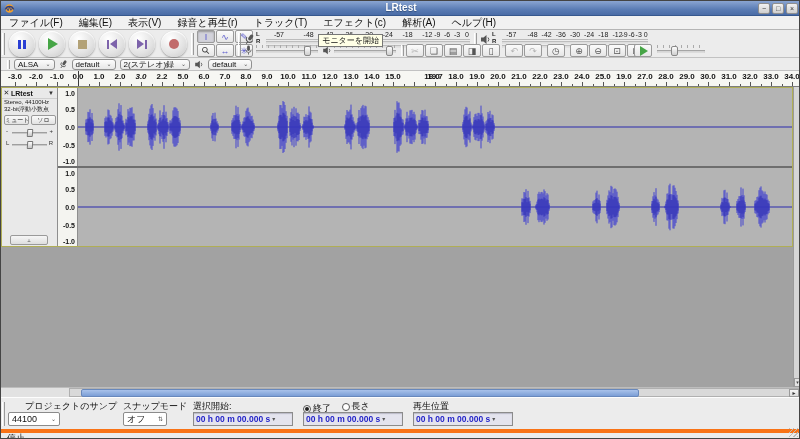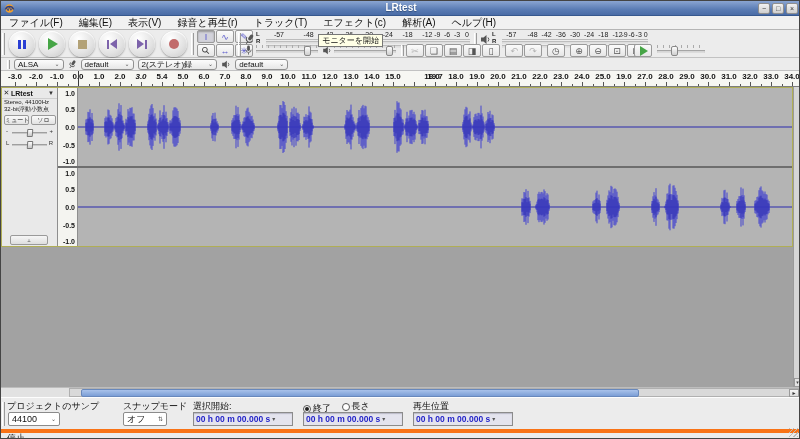--- a/index.html
+++ b/index.html
@@ -49,21 +49,21 @@
   .mbars div{height:3px;margin-bottom:1px;background:#e3e3e3;box-shadow:inset 0 1px 1px #b9b9b9;}
   .mtip{position:absolute;left:33%;top:3px;background:#ffffe6;border:1px solid #777;font-size:8px;padding:0 3px;line-height:11px;color:#111;z-index:5;white-space:nowrap;}
   
   .slider{position:absolute;height:12px;}
   .slider .trk{position:absolute;left:0;right:0;top:6px;height:3px;background:#dcdcdc;box-shadow:inset 0 1px 1px #9f9f9f;}
   .slider .tks{position:absolute;left:0;right:0;top:1px;height:3px;background:repeating-linear-gradient(90deg,#aaa 0 1px,transparent 1px 6px);}
   .slider .th{position:absolute;top:2px;width:7px;height:10px;background:linear-gradient(#fdfdfd,#cfcfcf);border:1px solid #888;border-radius:2px;}
   
   .devbar{position:absolute;left:0;top:57px;width:800px;height:13px;background:#ececec;border-bottom:1px solid #c2c2c2;display:flex;align-items:center;gap:4px;padding-left:6px;}
   .drop{height:11px;border:1px solid #909090;border-radius:3px;background:linear-gradient(#fcfcfc,#e7e7e7);
-    font-size:8px;line-height:9px;padding:0 3px;color:#111;display:flex;align-items:center;gap:16px;white-space:nowrap;}
+    font-size:8px;line-height:9px;padding:0 3px;color:#111;display:flex;align-items:center;gap:7px;white-space:nowrap;}
   .drop b{font-size:6px;color:#555;font-weight:normal;}
   
   .ruler{position:absolute;left:0;top:70px;width:800px;height:16px;background:#f7f7f3;border-bottom:1px solid #7d7d7d;overflow:hidden;}
   .rlab{position:absolute;top:1px;transform:translateX(-50%);font-size:8px;font-weight:bold;color:#111;white-space:nowrap;}
   .rtick{position:absolute;bottom:0;width:1px;height:4px;background:#555;}
   .rtick.minor{height:2px;}
   .cursorline{position:absolute;top:0;bottom:0;width:1px;background:#3a3a3a;}
   
   .trackblock{position:absolute;left:0;top:86px;width:792px;height:160px;border:1px solid #b0ae56;background:#b4b4b4;}
   .tpanel{position:absolute;left:0;top:0;width:56px;height:158px;background:#e9e9e9;border-right:1px solid #8e8e8e;overflow:hidden;}
@@ -368,21 +368,21 @@
       <span class="rtick minor" style="left: 87.5px;"></span>
       <span class="rlab" style="left: 98px;">1.0</span>
       <span class="rtick" style="left: 98px;"></span>
       <span class="rtick minor" style="left: 108.5px;"></span>
       <span class="rlab" style="left: 119px;">2.0</span>
       <span class="rtick" style="left: 119px;"></span>
       <span class="rtick minor" style="left: 129.5px;"></span>
       <span class="rlab" style="left: 140px; font-style: italic;">3.0</span>
       <span class="rtick" style="left: 140px;"></span>
       <span class="rtick minor" style="left: 150.5px;"></span>
-      <span class="rlab" style="left: 161px;">5.4</span>
+      <span class="rlab" style="left: 161px;">2.2</span>
       <span class="rtick" style="left: 161px;"></span>
       <span class="rtick minor" style="left: 171.5px;"></span>
       <span class="rlab" style="left: 182px;">5.0</span>
       <span class="rtick" style="left: 182px;"></span>
       <span class="rtick minor" style="left: 192.5px;"></span>
       <span class="rlab" style="left: 203px;">6.0</span>
       <span class="rtick" style="left: 203px;"></span>
       <span class="rtick minor" style="left: 213.5px;"></span>
       <span class="rlab" style="left: 224px;">7.0</span>
       <span class="rtick" style="left: 224px;"></span>
@@ -534,21 +534,21 @@
 
   <div class="hsb">
     <span class="arrL" style="left:68px">◂</span>
     <span class="track"></span>
     <span class="thumb" id="hthumb" style="left: 80px; width: 557.74px;"></span>
     <span class="arrR" style="right:2px">▸</span>
   </div>
 
   <div class="selbar">
     <span class="grip" style="left:1px;top:4px;height:24px;"></span>
-    <span class="sl" style="left:6px">プロジェクトのサンプ</span>
+    <span class="sl" style="left:24px">プロジェクトのサンプ</span>
     <span class="sctrl combo" style="left:7px;width:52px;">
         <span style="flex:1">44100</span>
         <b>⌄</b>
       </span>
 
     <span class="sl" style="left:122px">スナップモード</span>
     <span class="sctrl combo" style="left:122px;width:44px;">
         <span style="flex:1">オフ</span>
         <b>⇅</b>
       </span>

